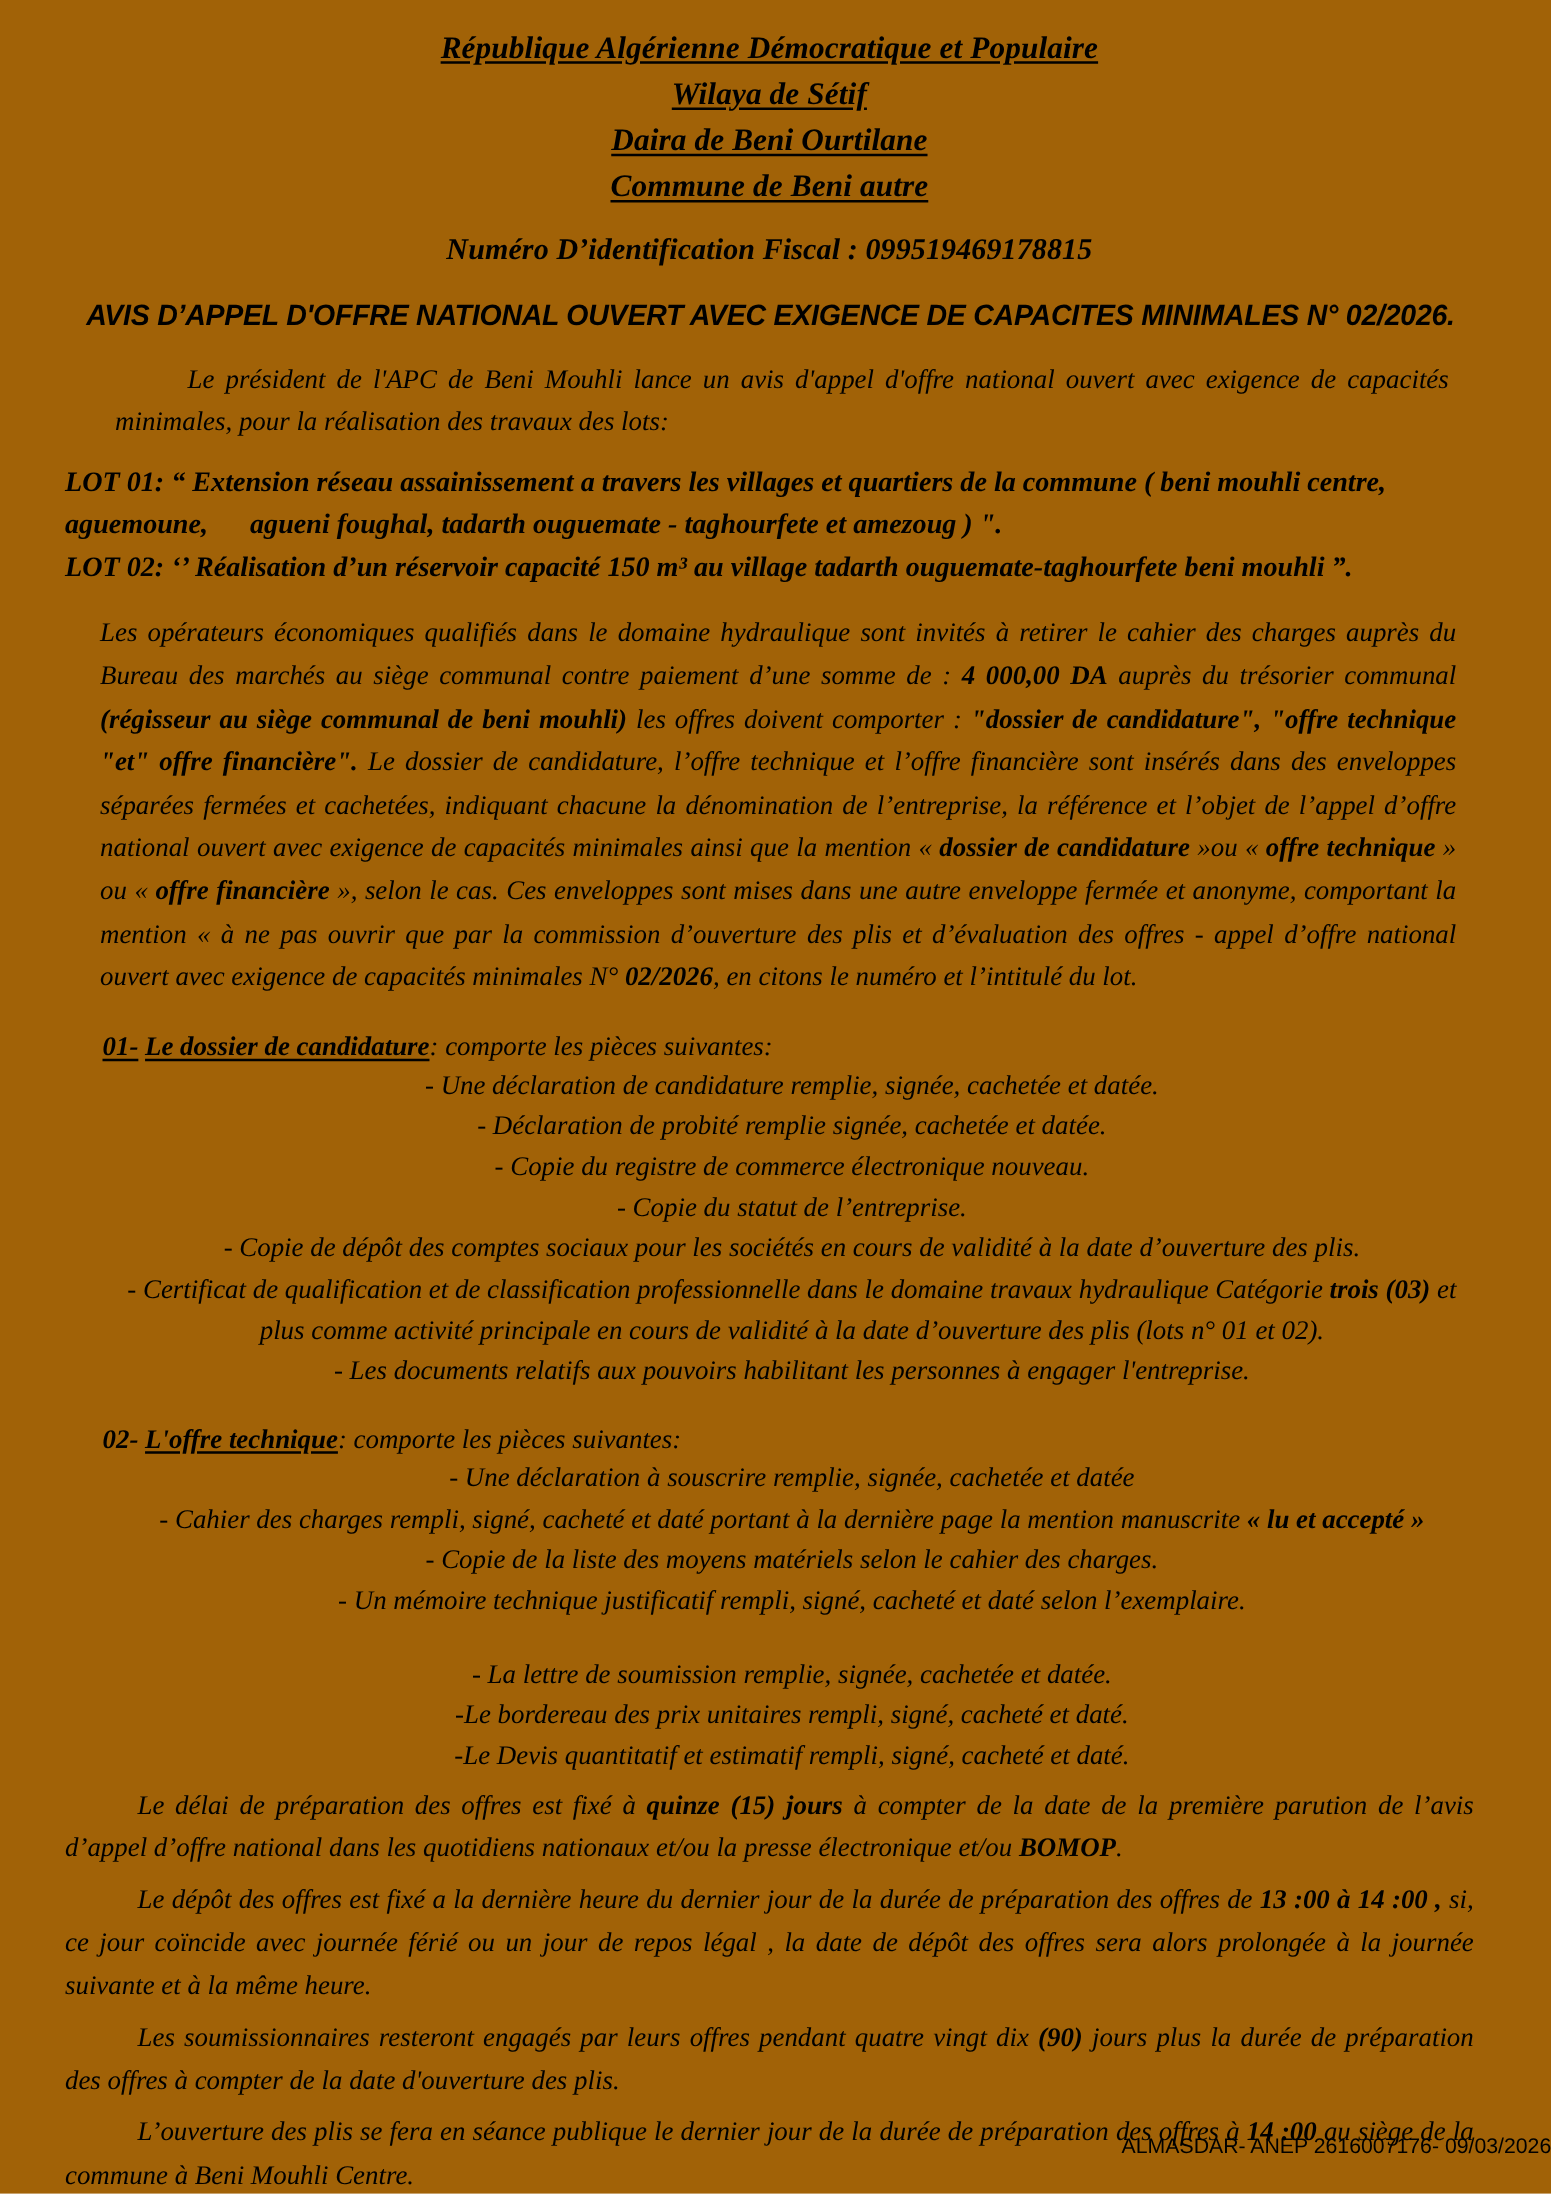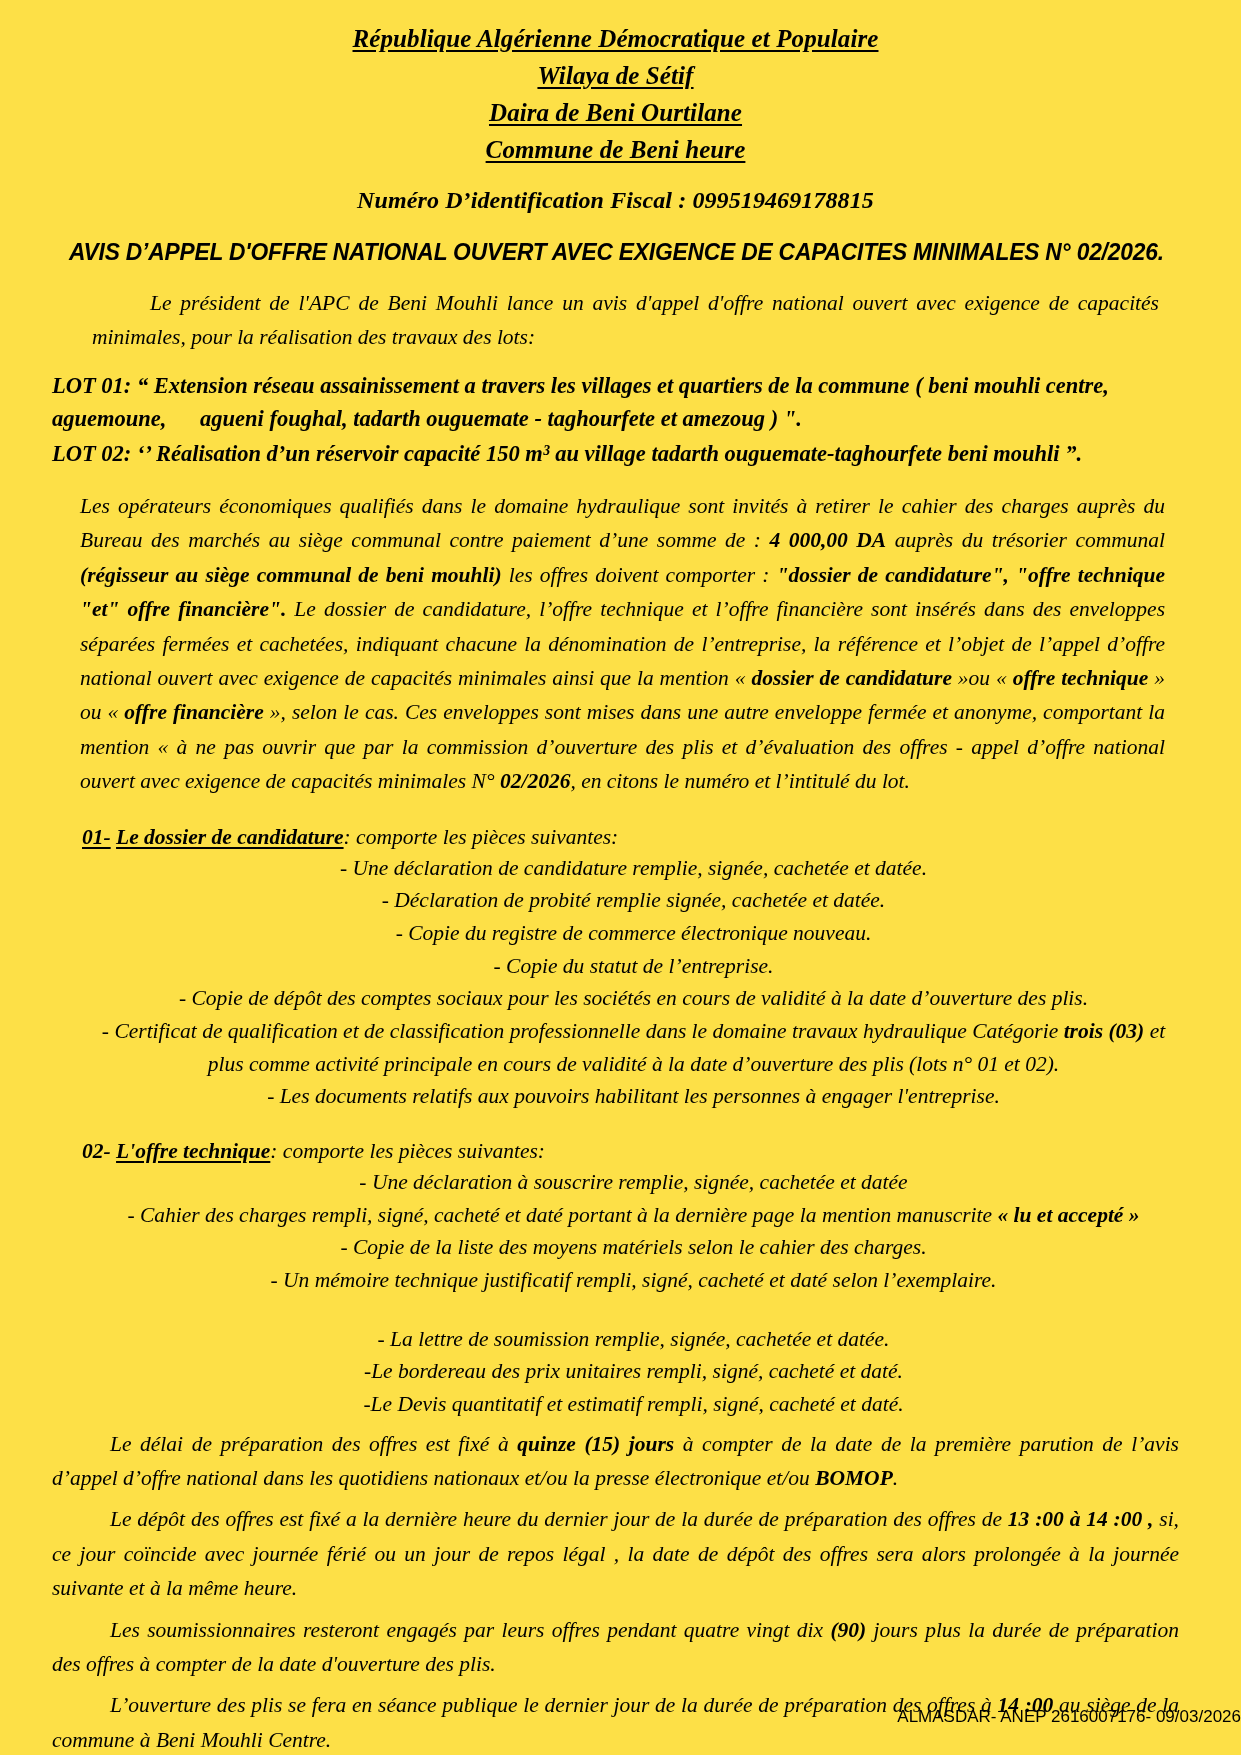--- a/index.html
+++ b/index.html
@@ -4,21 +4,21 @@
 <style>
   html, body {
     margin: 0;
     padding: 0;
     background: #ffffff;
   }
   .page {
     position: relative;
     width: 1241px;
     height: 1755px;
-    background: #fde047;
+    background: #a16207;
     margin: 0 auto;
     overflow: hidden;
     font-family: "Liberation Serif", "DejaVu Serif", serif;
     color: #000000;
   }
   .content {
     padding: 22px 62px 0 52px;
   }
   
   .header {
@@ -125,21 +125,21 @@
 </head>
 <body>
 
 <div class="page">
   <div class="content">
 
     <div class="header">
       <p class="header-line"><span class="u">République Algérienne Démocratique et Populaire</span></p>
       <p class="header-line"><span class="u">Wilaya de Sétif</span></p>
       <p class="header-line"><span class="u">Daira de Beni Ourtilane</span></p>
-      <p class="header-line"><span class="u">Commune de Beni heure</span></p>
+      <p class="header-line"><span class="u">Commune de Beni autre</span></p>
       <p class="header-line fiscal"><span>Numéro D’identification  Fiscal : </span><span>099519469178815</span></p>
     </div>
 
     <div class="notice-title">AVIS D’APPEL D'OFFRE NATIONAL OUVERT AVEC EXIGENCE DE CAPACITES MINIMALES N° 02/2026.</div>
 
     <p class="para intro indent">Le président de l'APC de Beni Mouhli  lance un avis d'appel d'offre national  ouvert avec exigence de capacités minimales, pour la réalisation des travaux des lots:</p>
 
     <div class="lots">
       <p class="lot">
         <span>LOT 01:</span><span> “ Extension réseau assainissement a travers les villages et quartiers de la commune  ( beni mouhli centre, aguemoune,</span>

